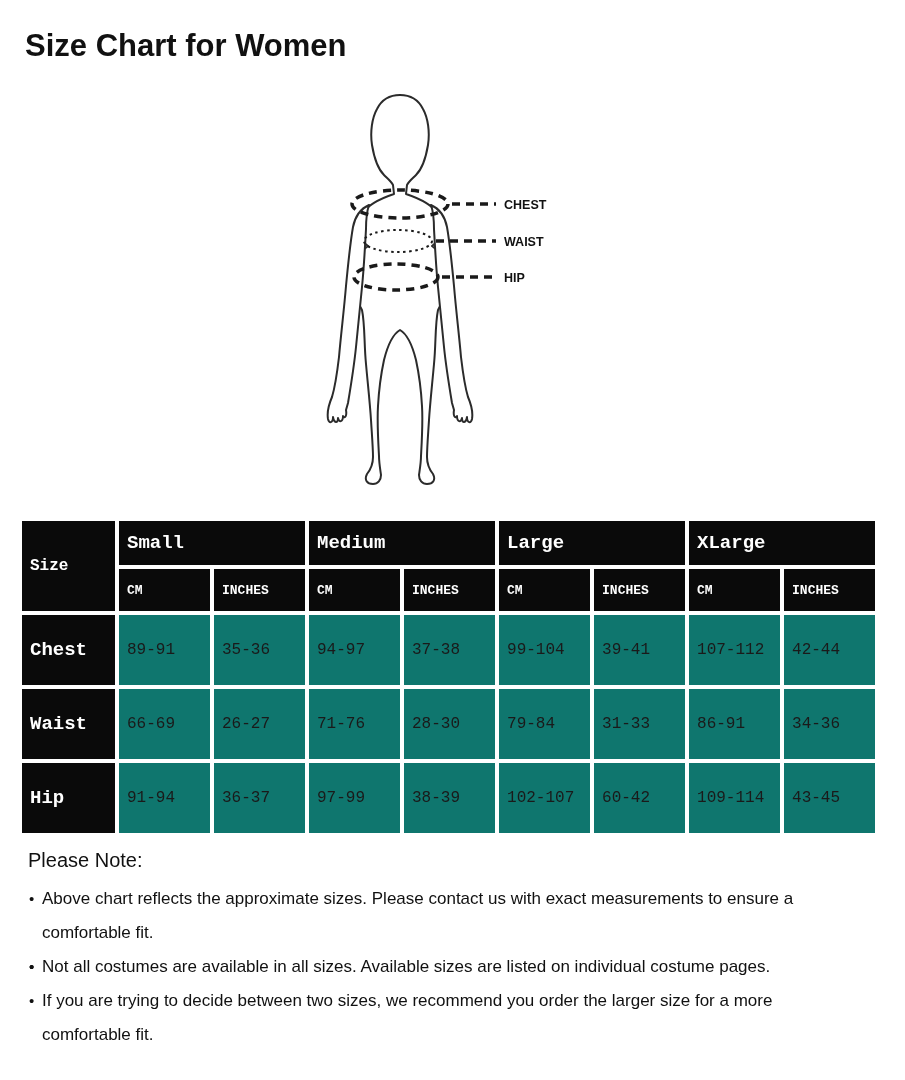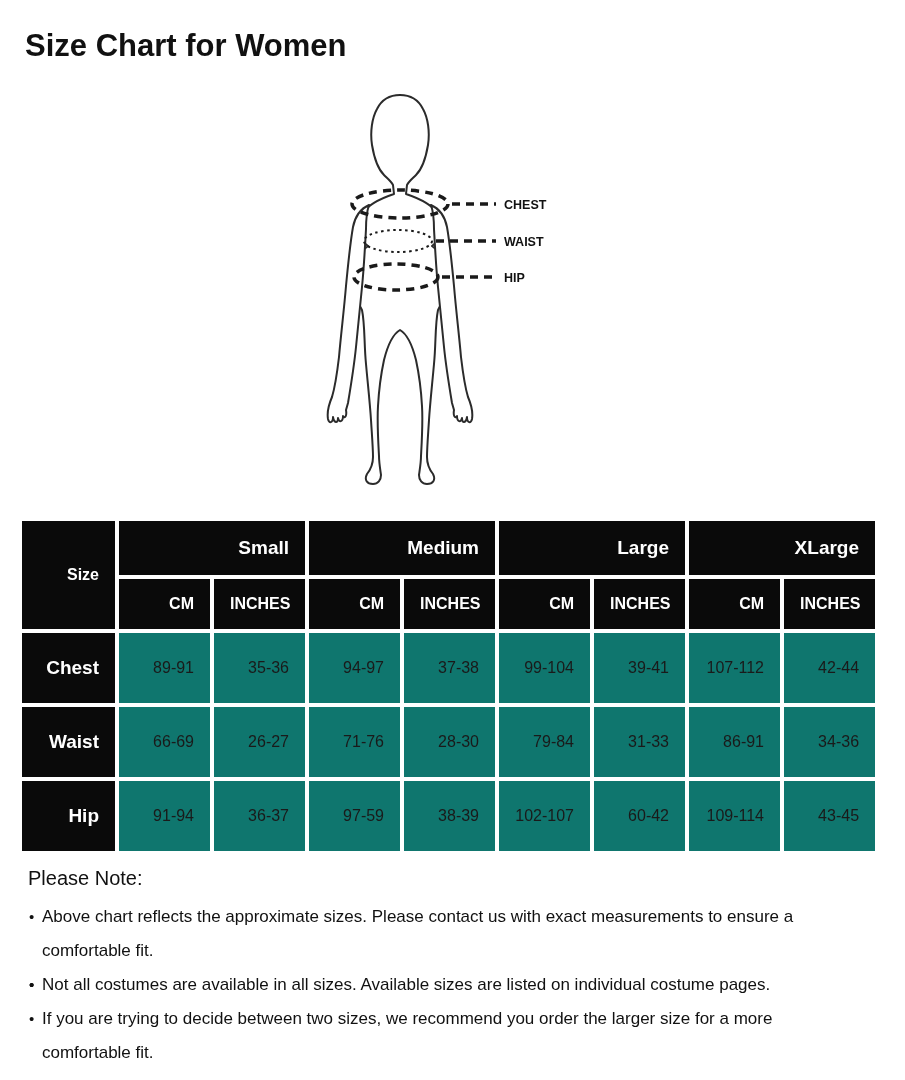--- a/index.html
+++ b/index.html
@@ -31,32 +31,33 @@
   table.size-table {
     border-collapse: separate;
     border-spacing: 4px;
     table-layout: fixed;
     width: 861px;
     margin: 27px 0 0 18px;
   }
   table.size-table col.c-size { width: 93px; }
   table.size-table col.c-data { width: 91px; }
   table.size-table th, table.size-table td {
-    text-align: right;
+    text-align: left;
     vertical-align: middle;
-    padding: 16px;
+    padding: 8px;
+    font-family: Liberation Mono, monospace;
   }
   th.corner, th.group, th.unit, th.rowlabel {
     background: #0a0a0a;
     color: #ffffff;
     font-weight: bold;
   }
   th.corner { font-size: 16px; }
   th.group  { font-size: 19px; height: 44px; }
-  th.unit   { font-size: 16px; height: 42px; }
+  th.unit   { font-size: 13px; height: 42px; }
   th.rowlabel { font-size: 19px; height: 70px; }
   td.val {
     background: #0f766e;
     color: #1a1a1a;
     font-size: 16px;
     height: 70px;
   }
   .notes {
     margin: 10px 0 0 28px;
   }
@@ -192,21 +193,21 @@
       <td class="val">28-30</td>
       <td class="val">79-84</td>
       <td class="val">31-33</td>
       <td class="val">86-91</td>
       <td class="val">34-36</td>
     </tr>
     <tr>
       <th class="rowlabel">Hip</th>
       <td class="val">91-94</td>
       <td class="val">36-37</td>
-      <td class="val">97-59</td>
+      <td class="val">97-99</td>
       <td class="val">38-39</td>
       <td class="val">102-107</td>
       <td class="val">60-42</td>
       <td class="val">109-114</td>
       <td class="val">43-45</td>
     </tr>
   </tbody>
 </table>
 
 <div class="notes">

